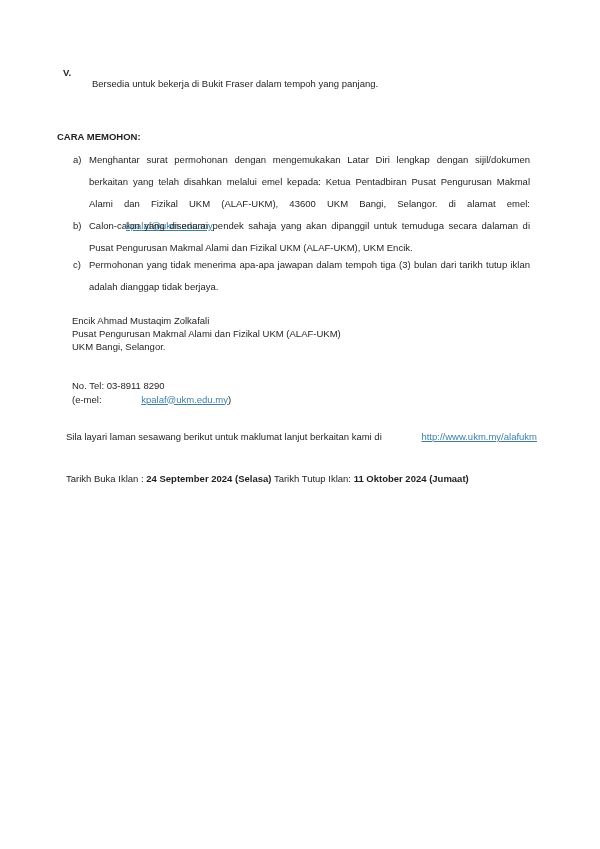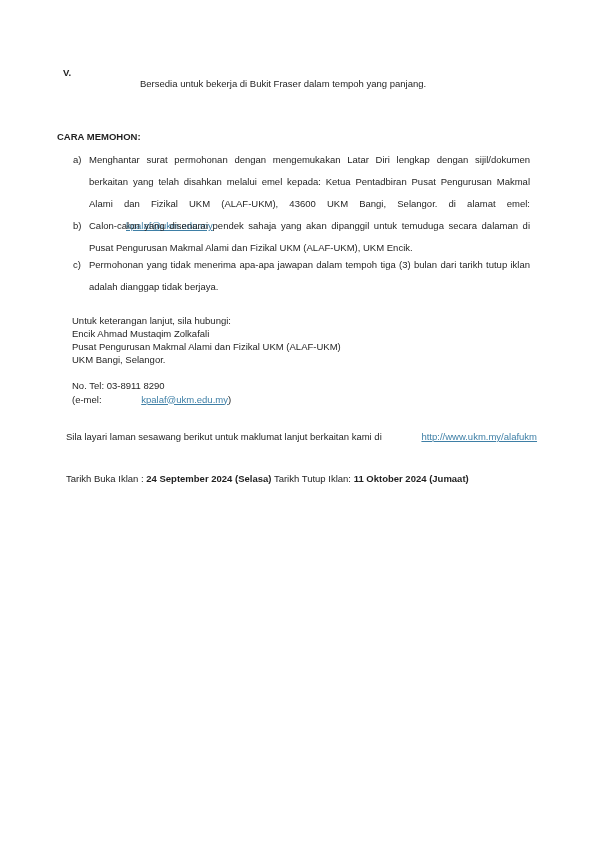--- a/index.html
+++ b/index.html
@@ -22,21 +22,21 @@
     padding-left: 37px;
   }
   
   #section-v {
     top: 67px; left: 63px; right: 64px;
     display: flex;
     line-height: 12px;
   }
   #section-v .numeral { width: 29px; flex: 0 0 29px; font-weight: bold; }
   #section-v .v-title { font-weight: bold; }
-  #section-v .v-body { margin-top: 11px; margin-left: 48px; }
+  #section-v .v-body { margin-top: 11px; }
   
   #cara-heading { top: 131px; left: 57px; font-weight: bold; line-height: 12px; }
   
   .list-item {
     left: 73px;
     width: 457px;
     display: flex;
     line-height: 22px;
   }
   .list-item .letter { width: 16px; flex: 0 0 16px; }
@@ -73,21 +73,20 @@
   <span class="letter">b)</span>
   <div class="item-text">Calon-calon yang disenarai pendek sahaja yang akan dipanggil untuk temuduga secara dalaman di Pusat Pengurusan Makmal Alami dan Fizikal UKM (ALAF-UKM), UKM Encik.</div>
 </div>
 
 <div class="abs list-item" id="list-item-c">
   <span class="letter">c)</span>
   <div class="item-text">Permohonan yang tidak menerima apa-apa jawapan dalam tempoh tiga (3) bulan dari tarikh tutup iklan adalah dianggap tidak berjaya.</div>
 </div>
 
 <div class="abs" id="contact-block">
-  <div>Untuk keterangan lanjut, sila hubungi:</div>
   <div>Encik Ahmad Mustaqim Zolkafali</div>
   <div>Pusat Pengurusan Makmal Alami dan Fizikal UKM (ALAF-UKM)</div>
   <div>UKM Bangi, Selangor.</div>
 </div>
 
 <div class="abs" id="tel-block">
   <div>No. Tel: 03-8911 8290</div>
   <div><span>(e-mel: </span><a class="doc-link">kpalaf@ukm.edu.my</a><span>)</span></div>
 </div>
 

